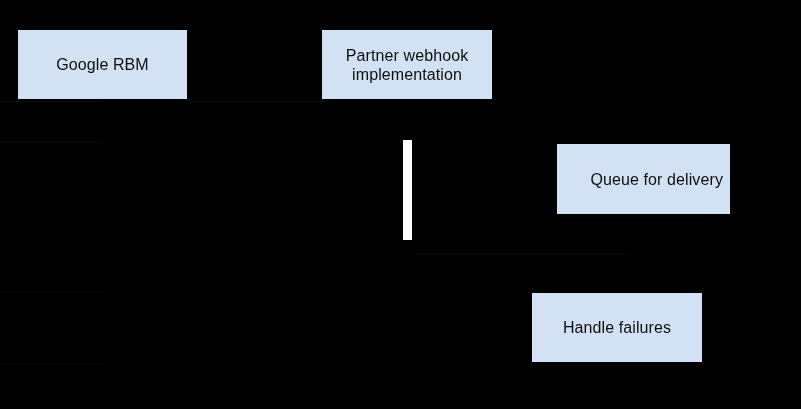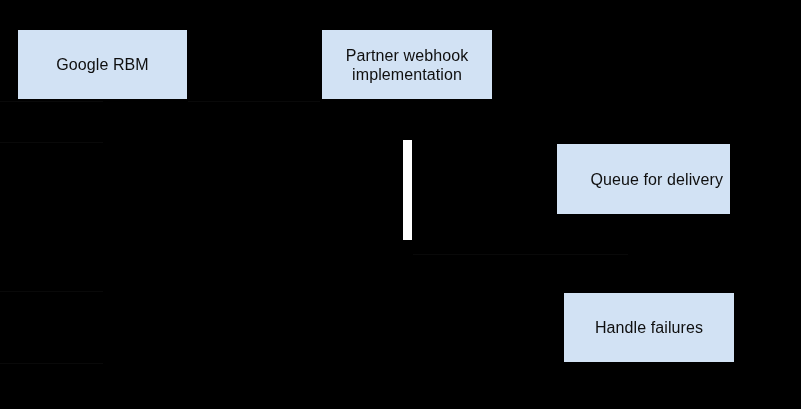--- a/index.html
+++ b/index.html
@@ -67,17 +67,17 @@
   </div>
 
   <div class="node" style="left: 322px; top: 30px; width: 170px; height: 69px; background: rgb(210, 226, 244); border-color: rgb(210, 226, 244); color: rgb(15, 15, 15);">
     <span>Partner webhook implementation</span>
   </div>
 
   <div class="node" style="left: 557px; top: 144px; width: 173px; height: 70px; background: rgb(210, 226, 244); border-color: rgb(210, 226, 244); color: rgb(15, 15, 15); text-align: right;">
     <span>Queue for delivery</span>
   </div>
 
-  <div class="node" style="left: 564px; top: 293px; width: 170px; height: 69px; background: rgb(210, 226, 244); border-color: rgb(210, 226, 244); color: rgb(15, 15, 15);">
+  <div class="node" style="left: 532px; top: 293px; width: 170px; height: 69px; background: rgb(210, 226, 244); border-color: rgb(210, 226, 244); color: rgb(15, 15, 15);">
     <span>Handle failures</span>
   </div>
 
 </div>
 
 </body></html>

